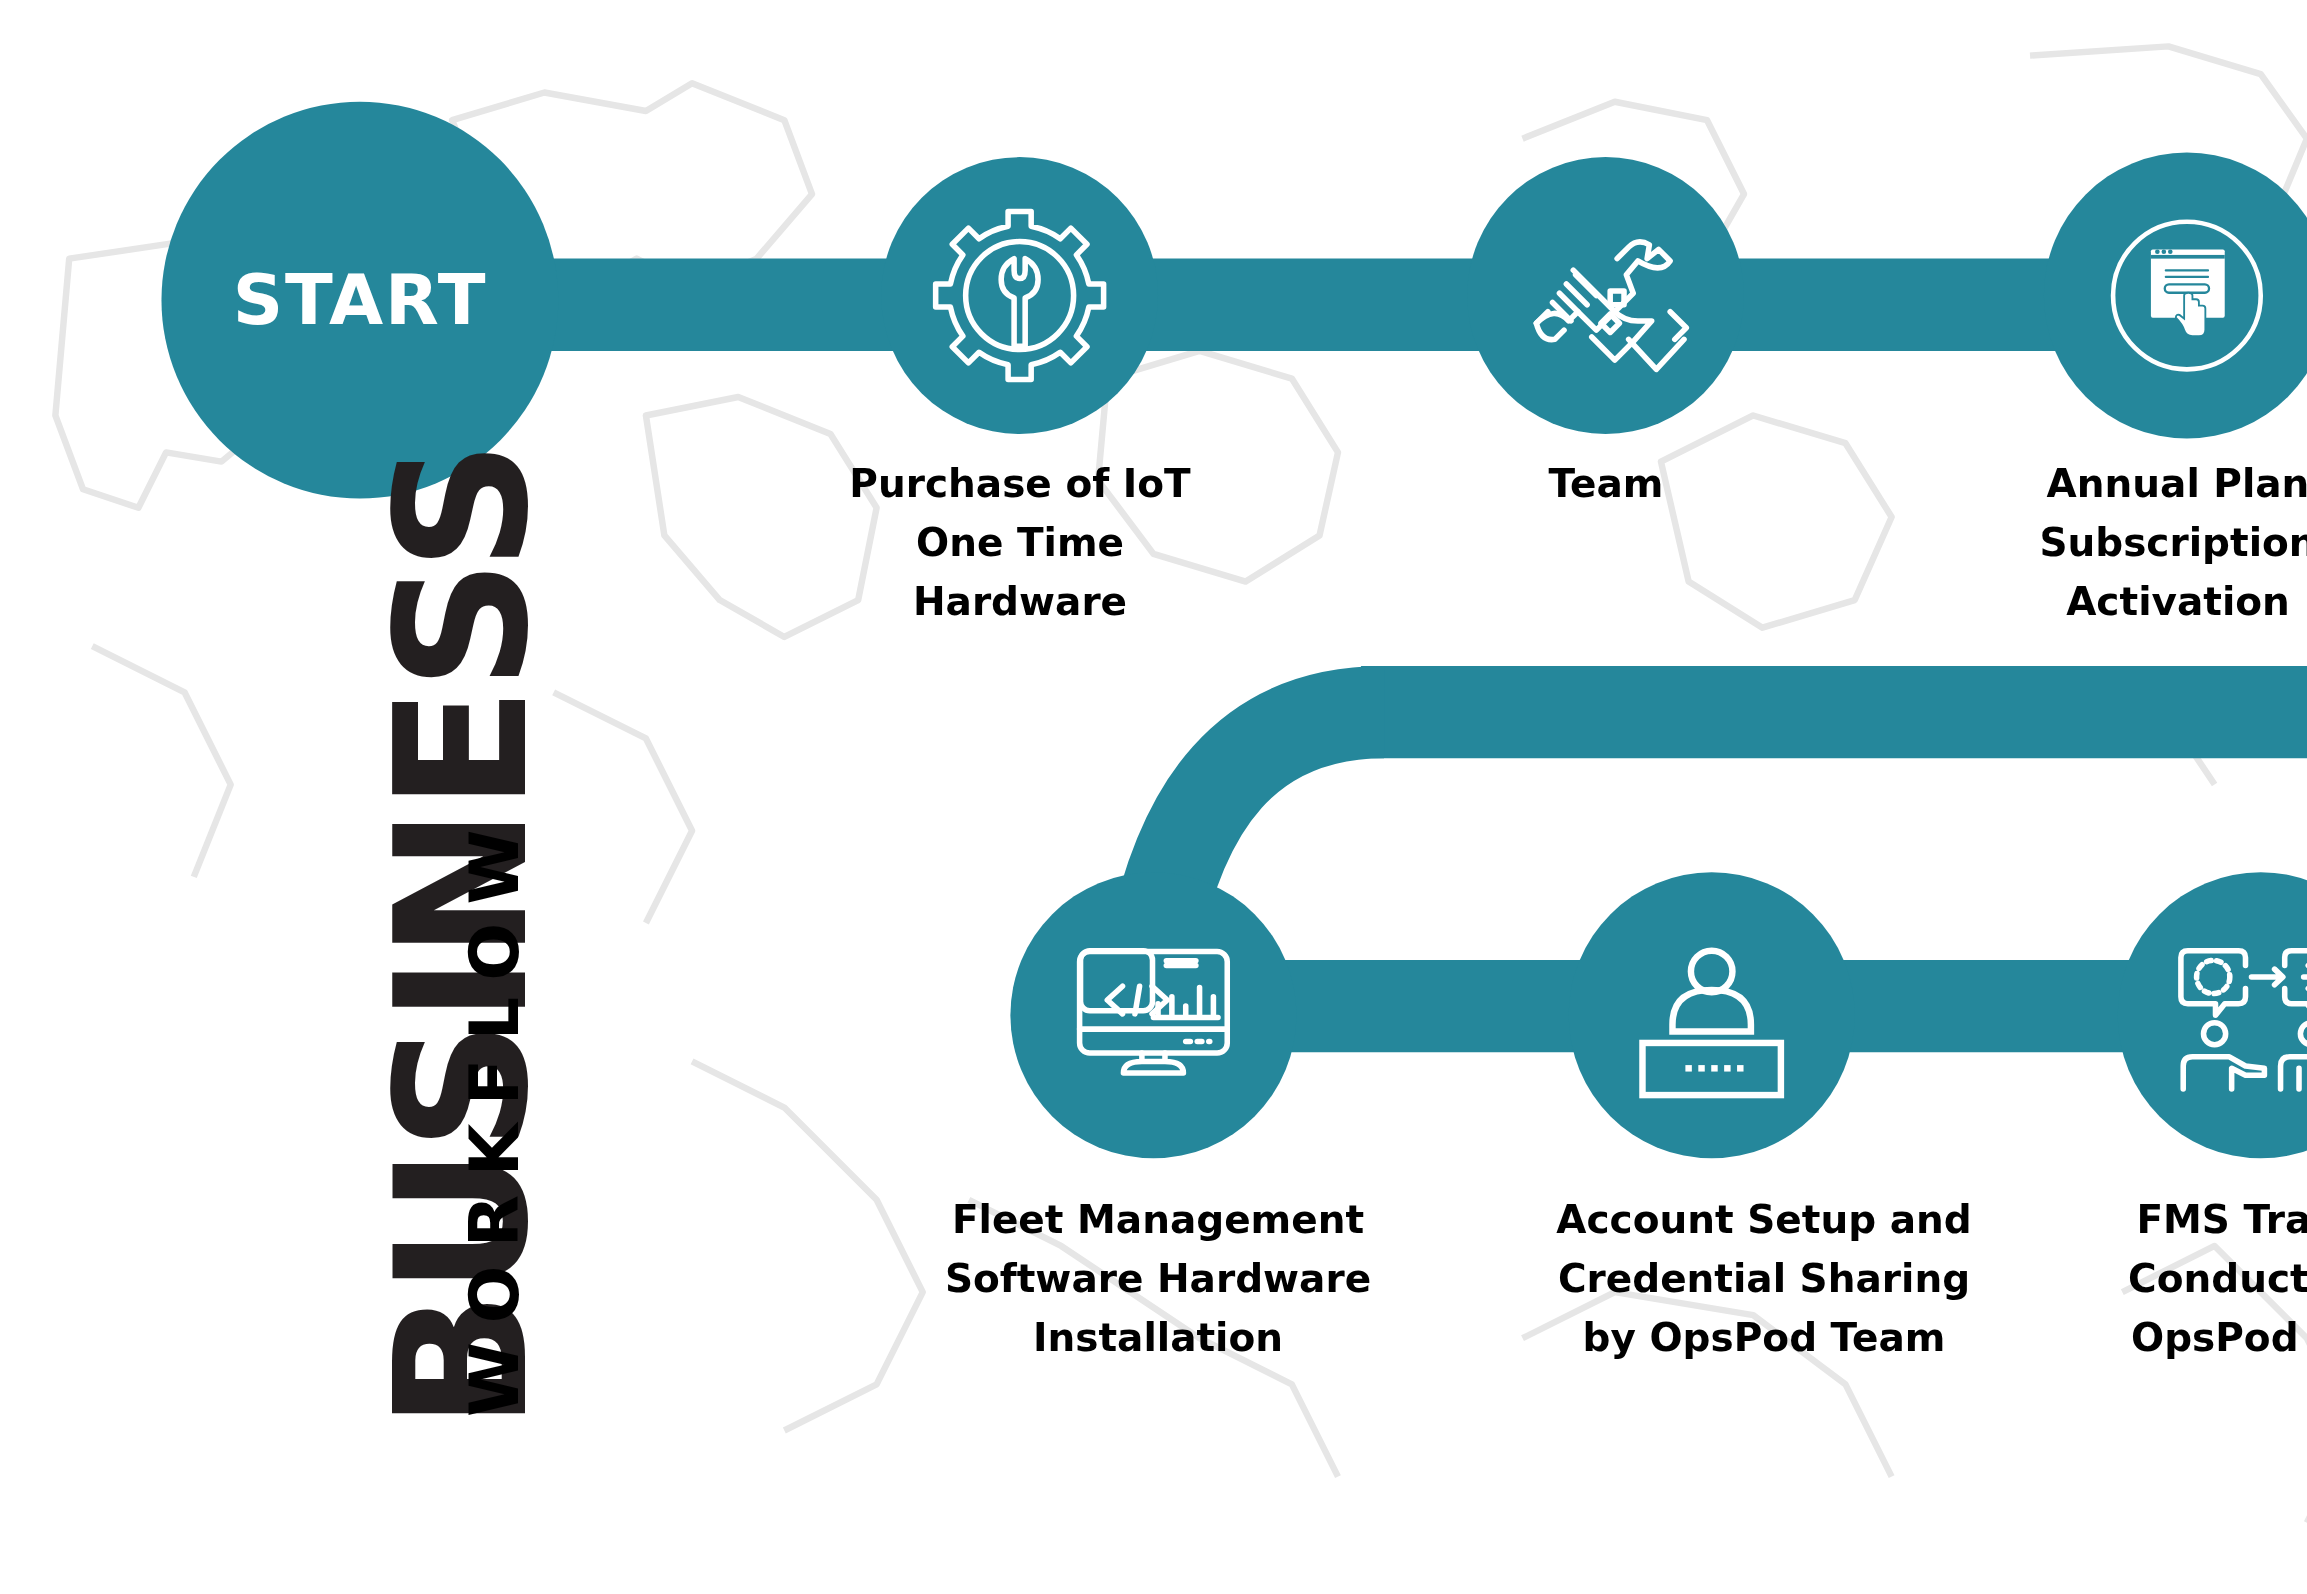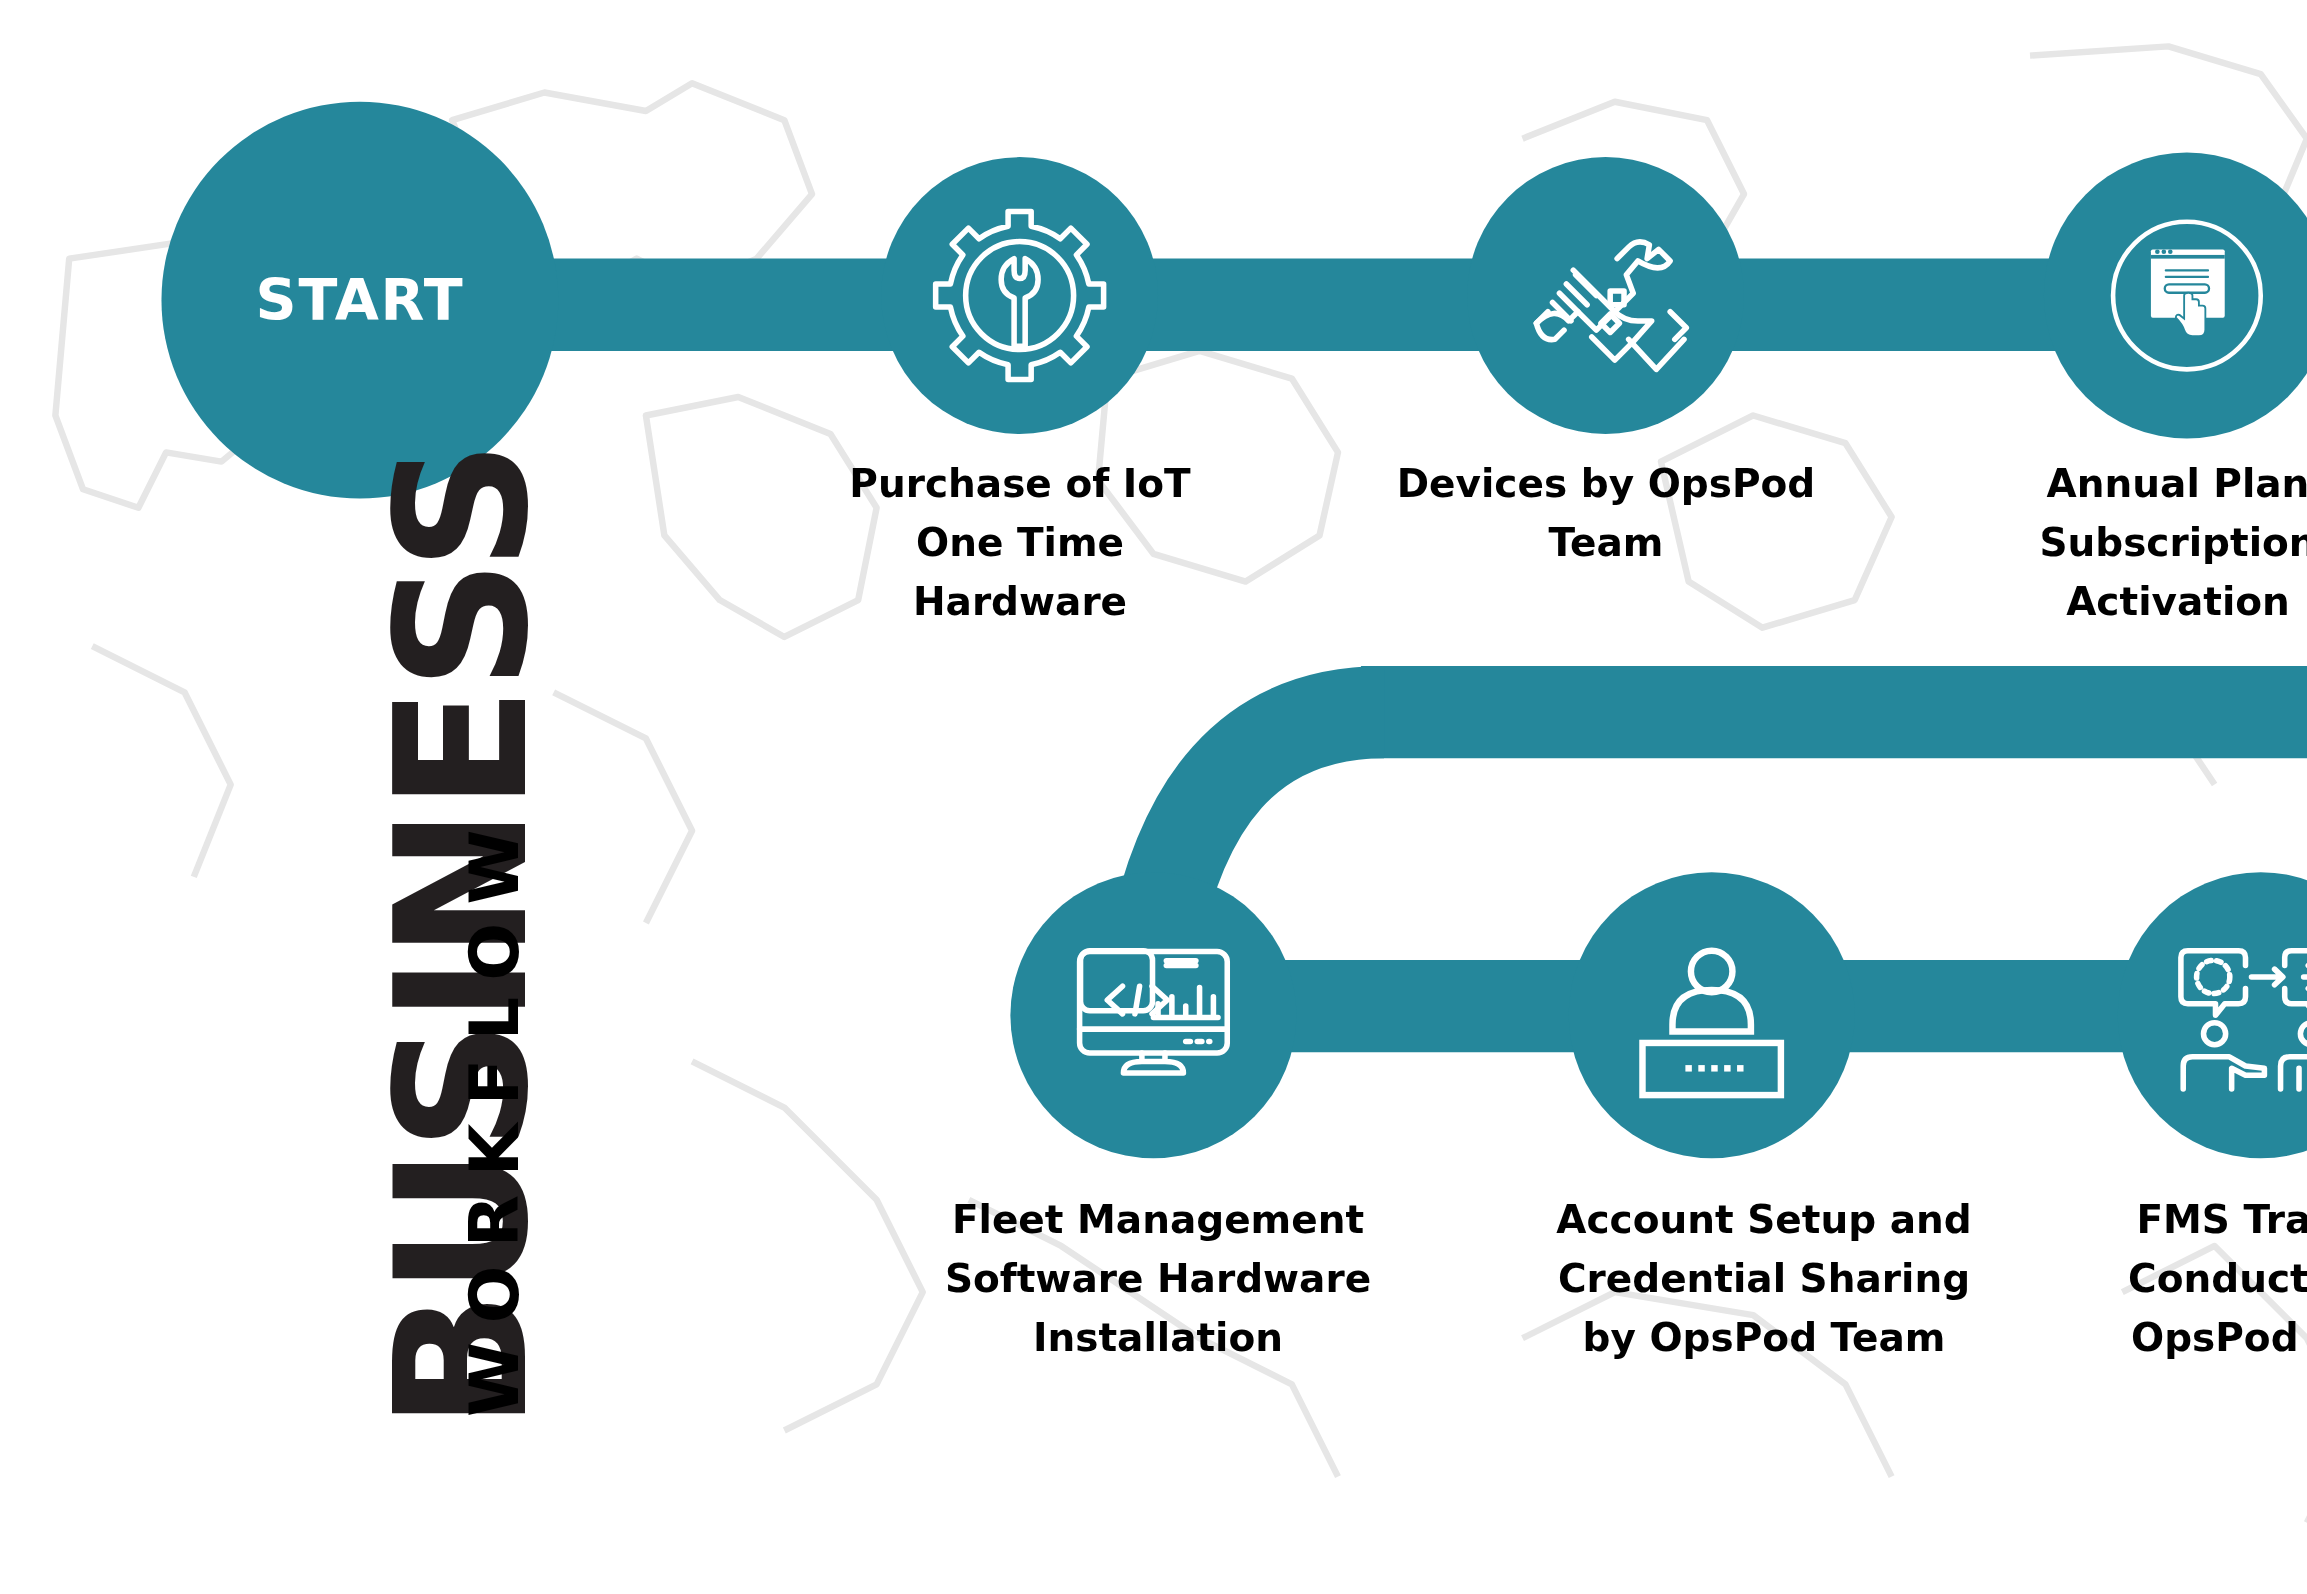--- a/index.html
+++ b/index.html
@@ -6,21 +6,21 @@
   body { width: 3189px; height: 1595px; position: relative; overflow: hidden;
          font-family: "DejaVu Sans", sans-serif; }
   #canvas { position: absolute; left: 0; top: 0; width: 3189px; height: 1595px; }
   .step-label {
     position: absolute; text-align: center; font-weight: bold; color: #000;
     font-family: "DejaVu Sans", sans-serif; font-size: 39px; line-height: 59px;
     width: 508px; margin-left: -254px; letter-spacing: 0px;
   }
   .start-label {
     position: absolute; color: #fff; font-weight: bold;
-    font-family: "DejaVu Sans", sans-serif; font-size: 57px;
+    font-family: "DejaVu Sans", sans-serif; font-size: 70px;
     left: 360px; top: 300px; transform: translate(-50%, -50%); letter-spacing: 1.8px;
   }
   .vertical-title {
     position: absolute; left: 0; top: 0; transform-origin: 0 0;
     white-space: nowrap; font-family: "DejaVu Sans", sans-serif; font-weight: bold; color: #231f20;
   }
   .vt-business { transform: translate(371px, 1430px) rotate(-90deg); font-size: 182px; line-height: 1; letter-spacing: -3.7px; transform-origin: 0 0; }
   .vt-workflow { transform: translate(461px, 1417px) rotate(-90deg); font-size: 68px; line-height: 1; letter-spacing: 18.5px; transform-origin: 0 0; color:#000; }
 </style>
 </head>
@@ -146,21 +146,20 @@
 </svg>
 
 <div class="start-label">START</div>
 
 <div class="step-label" style="left:1020px; top:454px;">
   <div>Purchase of IoT</div>
   <div>One Time</div>
   <div>Hardware</div>
 </div>
 <div class="step-label" style="left:1606px; top:454px;">
-  <div>Devices by OpsPod</div>
   <div>Team</div>
 </div>
 <div class="step-label" style="left:2178px; top:454px;">
   <div>Annual Plan</div>
   <div>Subscription</div>
   <div>Activation</div>
 </div>
 <div class="step-label" style="left:1158px; top:1190px;">
   <div>Fleet Management</div>
   <div>Software Hardware</div>

